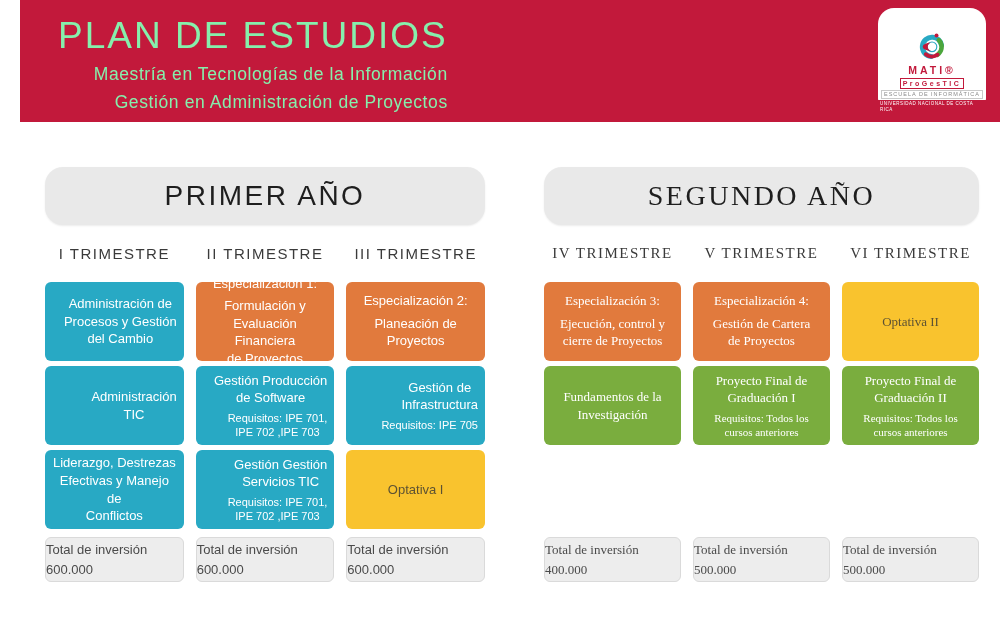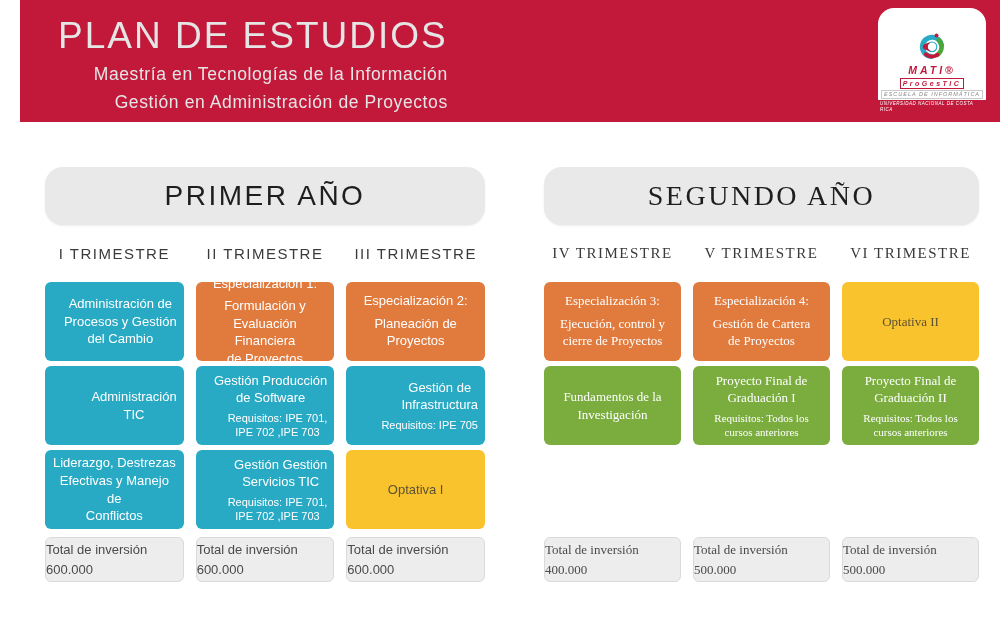--- a/index.html
+++ b/index.html
@@ -8,31 +8,31 @@
     width: 1000px; height: 633px; position: relative;
     font-family: "Liberation Sans", "DejaVu Sans", sans-serif;
     overflow: hidden;
   }
 
   
   .banner {
     position: absolute; top: 0; left: 20px; right: 0; height: 122px;
     background: var(--red);
   }
-  .banner-text { position: absolute; left: 38px; top: 16px; color: #e5e5e5; }
+  .banner-text { position: absolute; left: 38px; top: 16px; color: #86efac; }
   .banner-title {
     font-size: 37px; font-weight: 300; letter-spacing: 2px; line-height: 1.1;
   }
   .banner-sub {
     font-size: 17.5px; font-weight: 300; letter-spacing: 0.6px; margin-top: 7px; text-align: right;
   }
   .logo {
     position: absolute; right: 14px; top: 8px; width: 108px; height: 106px;
     background: #ffffff; border-radius: 16px;
-    display: flex; flex-direction: column; align-items: center; padding-top: 23px; font-style: italic;
+    display: flex; flex-direction: column; align-items: center; padding-top: 23px;
   }
   .logo svg { width: 56px; height: 54px; }
   .logo-brand {
     color: var(--red); font-size: 10.5px; font-weight: bold; letter-spacing: 3px;
     line-height: 1.1;
   }
   .logo-subbrand {
     color: var(--red); font-size: 7px; font-weight: bold; letter-spacing: 2.5px;
     border: 1px solid var(--red); padding: 0 2px; margin-top: 1px; line-height: 1.3;
   }

